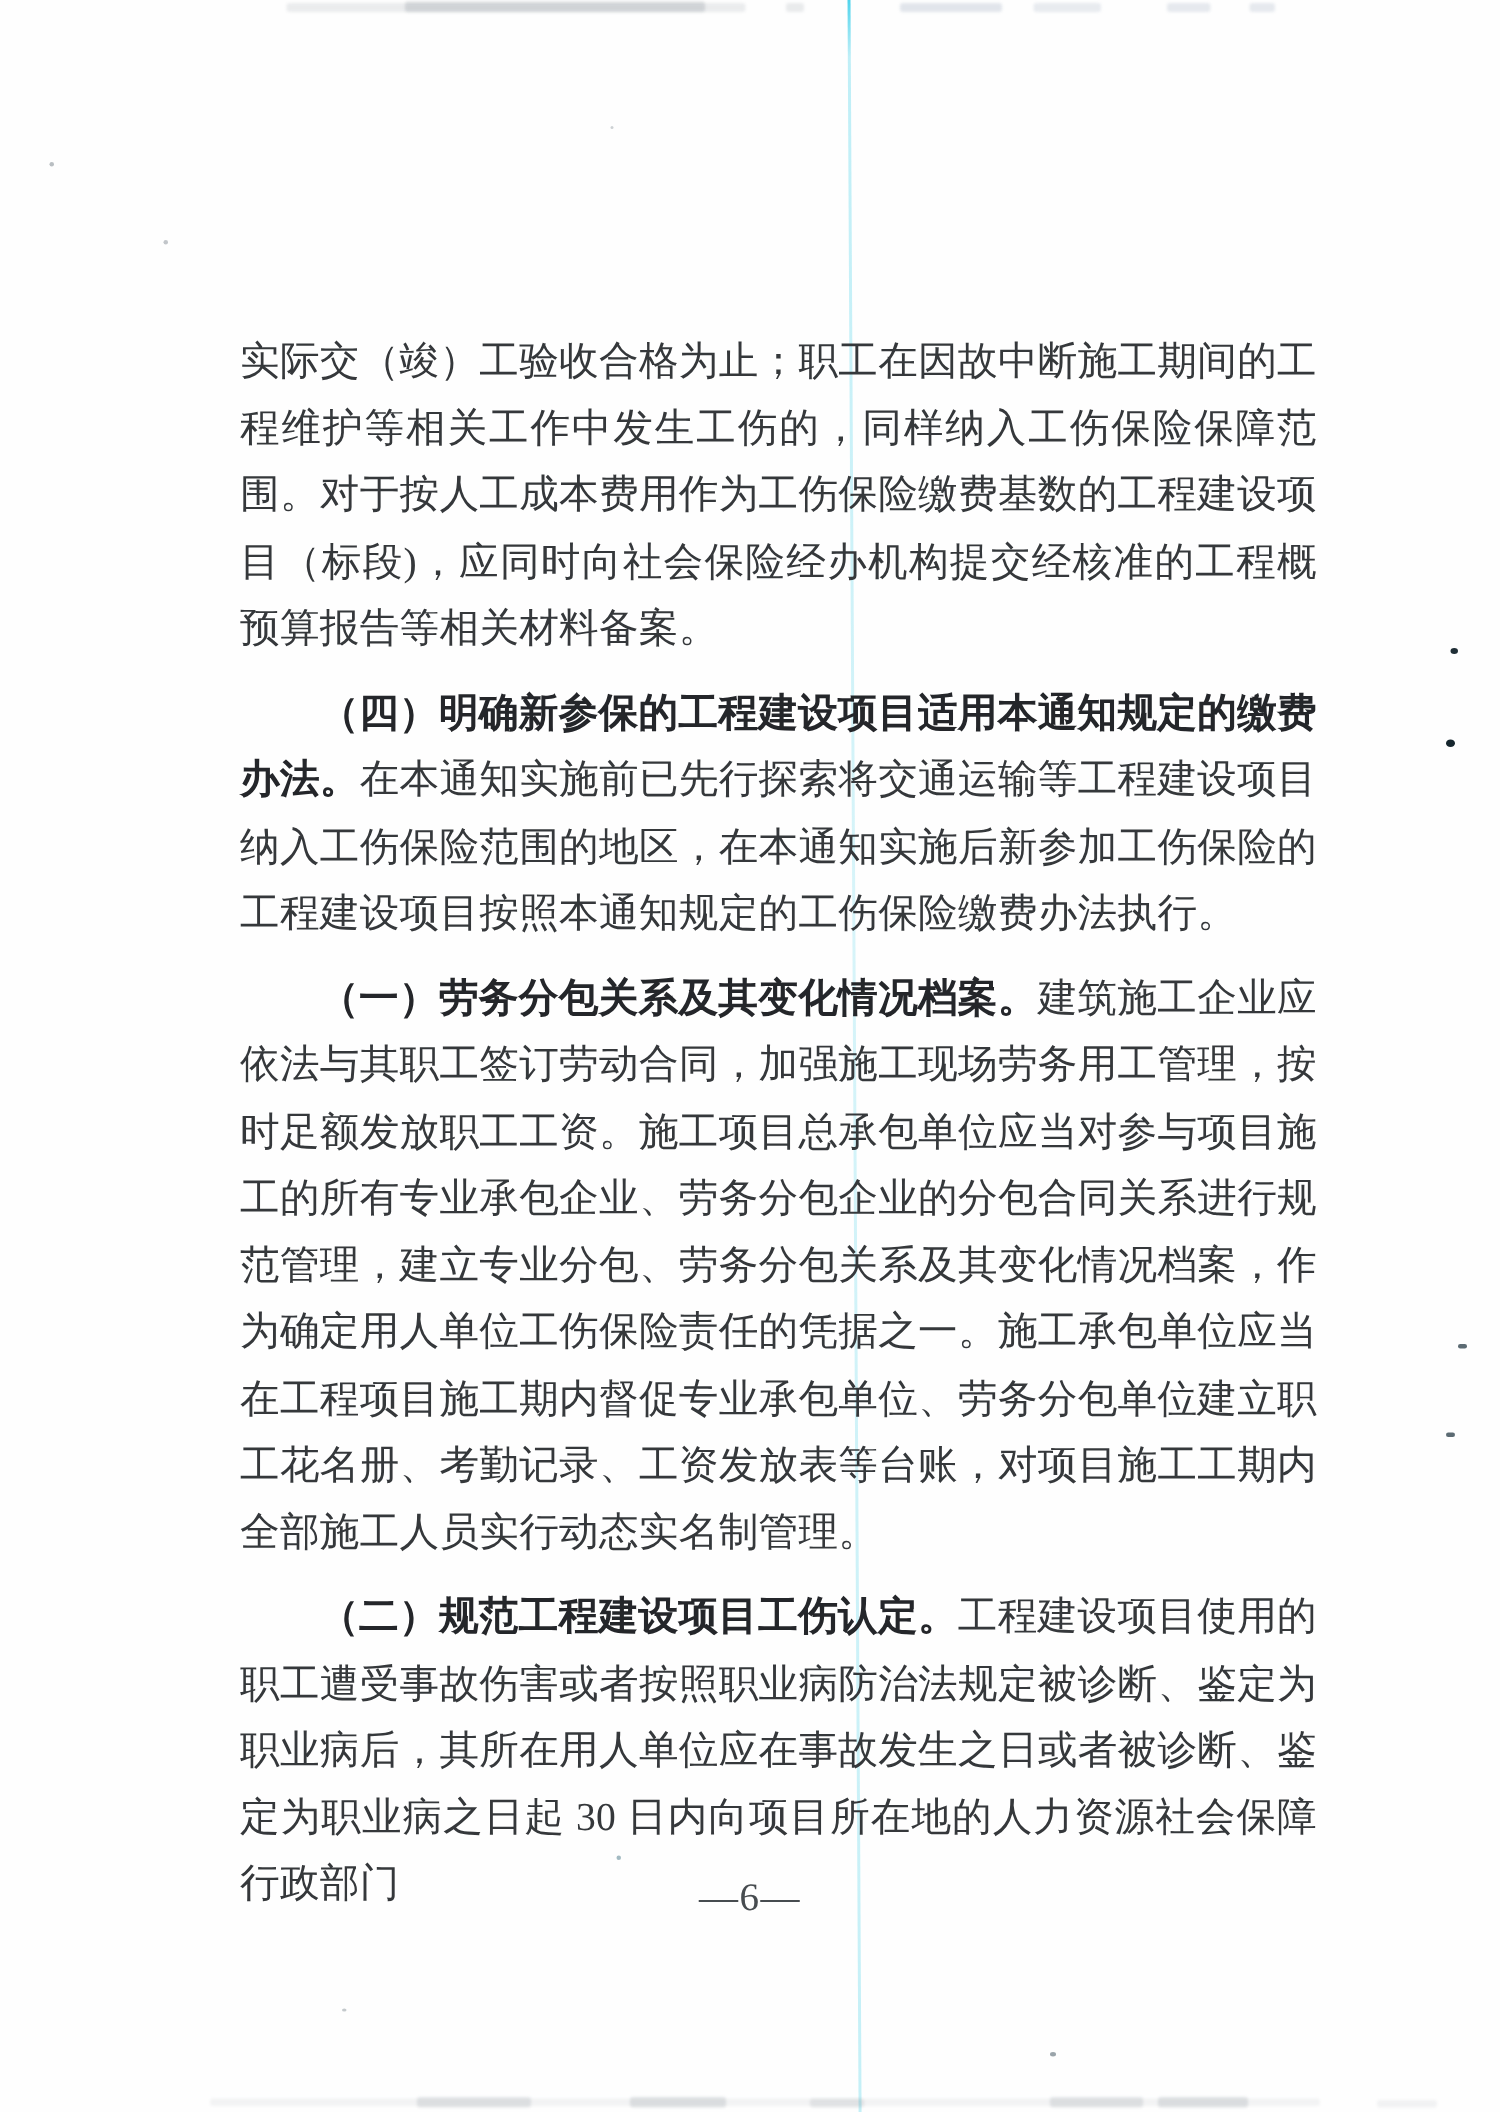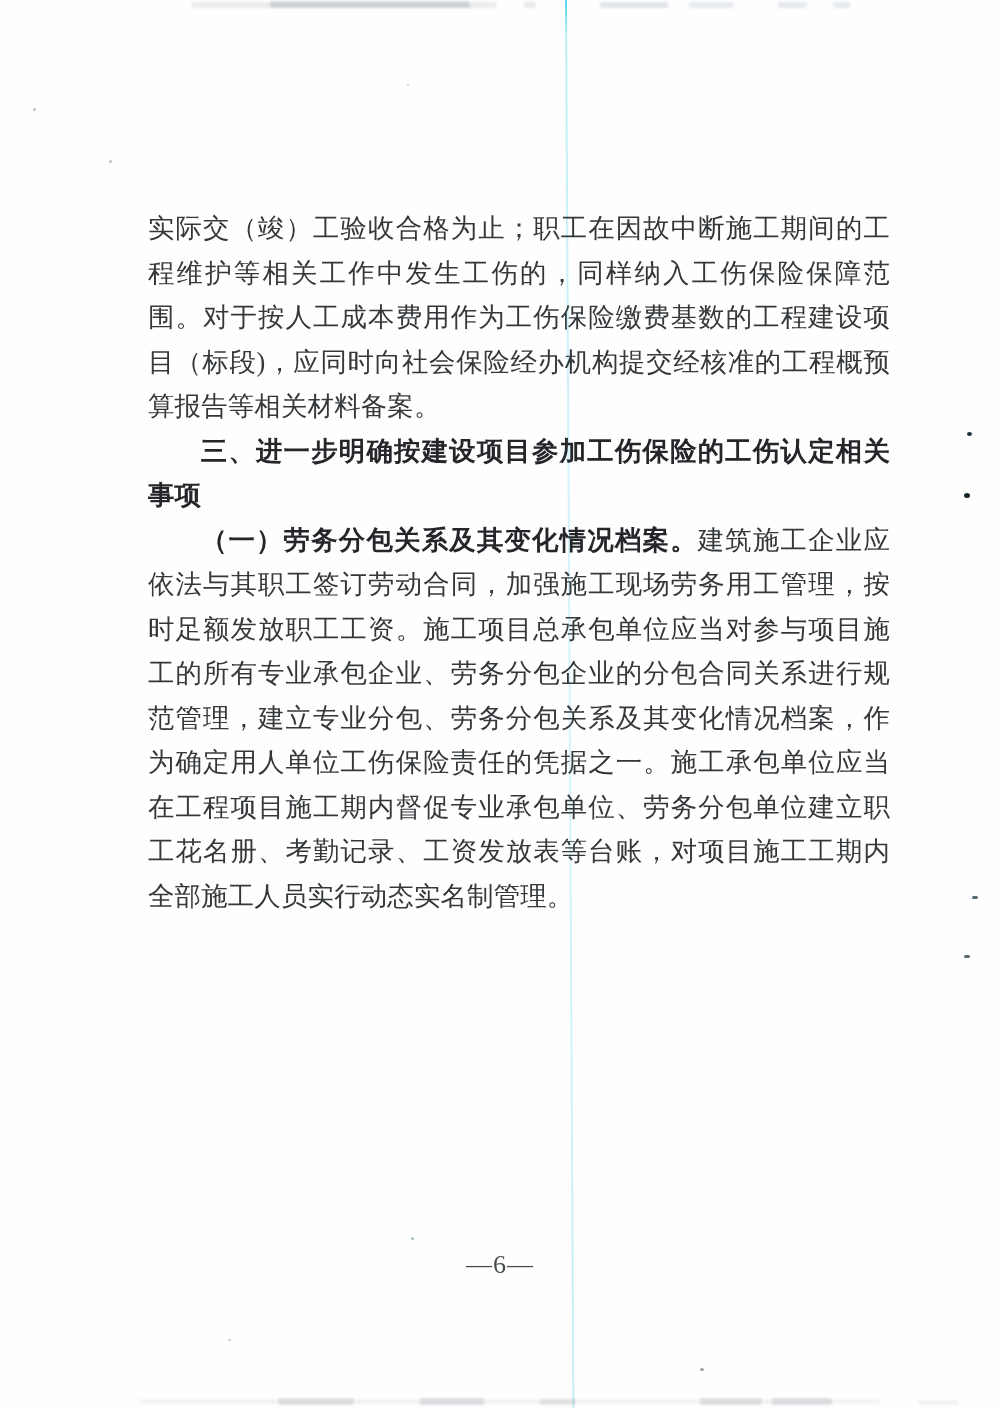--- a/index.html
+++ b/index.html
@@ -13,21 +13,21 @@
   }
   
   .content {
     position: absolute;
     left: 148px;
     top: 206px;
     width: 742px;
     color: #35383b;
   }
   .para {
-    margin: 0;
+    margin: 12px;
     font-size: 26.4px;
     line-height: 44.5px;
     text-align: justify;
     text-justify: inter-character;
     letter-spacing: 0.2px;
   }
   .para.indent { text-indent: 2em; }
   .seg { font-weight: 400; }
   .seg.bold { font-weight: 700; color: #24262a; }
   
@@ -78,22 +78,23 @@
     <div class="smudge blue" style="left:600px; top:2px; width:68px; height:6px; opacity:.7;"></div>
     <div class="smudge blue" style="left:689px; top:2px; width:45px; height:6px; opacity:.55;"></div>
     <div class="smudge blue" style="left:778px; top:2px; width:29px; height:6px; opacity:.6;"></div>
     <div class="smudge blue" style="left:833px; top:2px; width:17px; height:6px; opacity:.6;"></div>
   </div>
 
   <div class="scanline"></div>
 
   <div class="content">
       <p class="para"><span class="seg">实际交（竣）工验收合格为止；职工在因故中断施工期间的工程维护等相关工作中发生工伤的，同样纳入工伤保险保障范围。对于按人工成本费用作为工伤保险缴费基数的工程建设项目（标段)，应同时向社会保险经办机构提交经核准的工程概预算报告等相关材料备案。</span></p>
-      <p class="para indent"><span class="seg bold">三、进一步明确按建设项目参加工伤保险的工伤认定相关事项</span></p>
+      <p class="para indent"><span class="seg bold">（四）明确新参保的工程建设项目适用本通知规定的缴费办法。</span><span class="seg">在本通知实施前已先行探索将交通运输等工程建设项目纳入工伤保险范围的地区，在本通知实施后新参加工伤保险的工程建设项目按照本通知规定的工伤保险缴费办法执行。</span></p>
       <p class="para indent"><span class="seg bold">（一）劳务分包关系及其变化情况档案。</span><span class="seg">建筑施工企业应依法与其职工签订劳动合同，加强施工现场劳务用工管理，按时足额发放职工工资。施工项目总承包单位应当对参与项目施工的所有专业承包企业、劳务分包企业的分包合同关系进行规范管理，建立专业分包、劳务分包关系及其变化情况档案，作为确定用人单位工伤保险责任的凭据之一。施工承包单位应当在工程项目施工期内督促专业承包单位、劳务分包单位建立职工花名册、考勤记录、工资发放表等台账，对项目施工工期内全部施工人员实行动态实名制管理。</span></p>
+      <p class="para indent"><span class="seg bold">（二）规范工程建设项目工伤认定。</span><span class="seg">工程建设项目使用的职工遭受事故伤害或者按照职业病防治法规定被诊断、鉴定为职业病后，其所在用人单位应在事故发生之日或者被诊断、鉴定为职业病之日起 30 日内向项目所在地的人力资源社会保障行政部门</span></p>
     </div>
 
   <div class="pagenum">—6—</div>
 
   <div>
     <div class="speck" style="left:33px;  top:108px;  width:3px; height:3px; background:#b9bec2;"></div>
     <div class="speck" style="left:109px; top:160px;  width:3px; height:3px; background:#c2c6ca;"></div>
     <div class="speck" style="left:407px; top:84px;   width:2px; height:2px; background:#cdd1d4;"></div>
     <div class="speck" style="left:967px; top:432px;  width:5px; height:4px; background:#1f2e36;"></div>
     <div class="speck" style="left:964px; top:493px;  width:6px; height:5px; background:#16262e;"></div>

